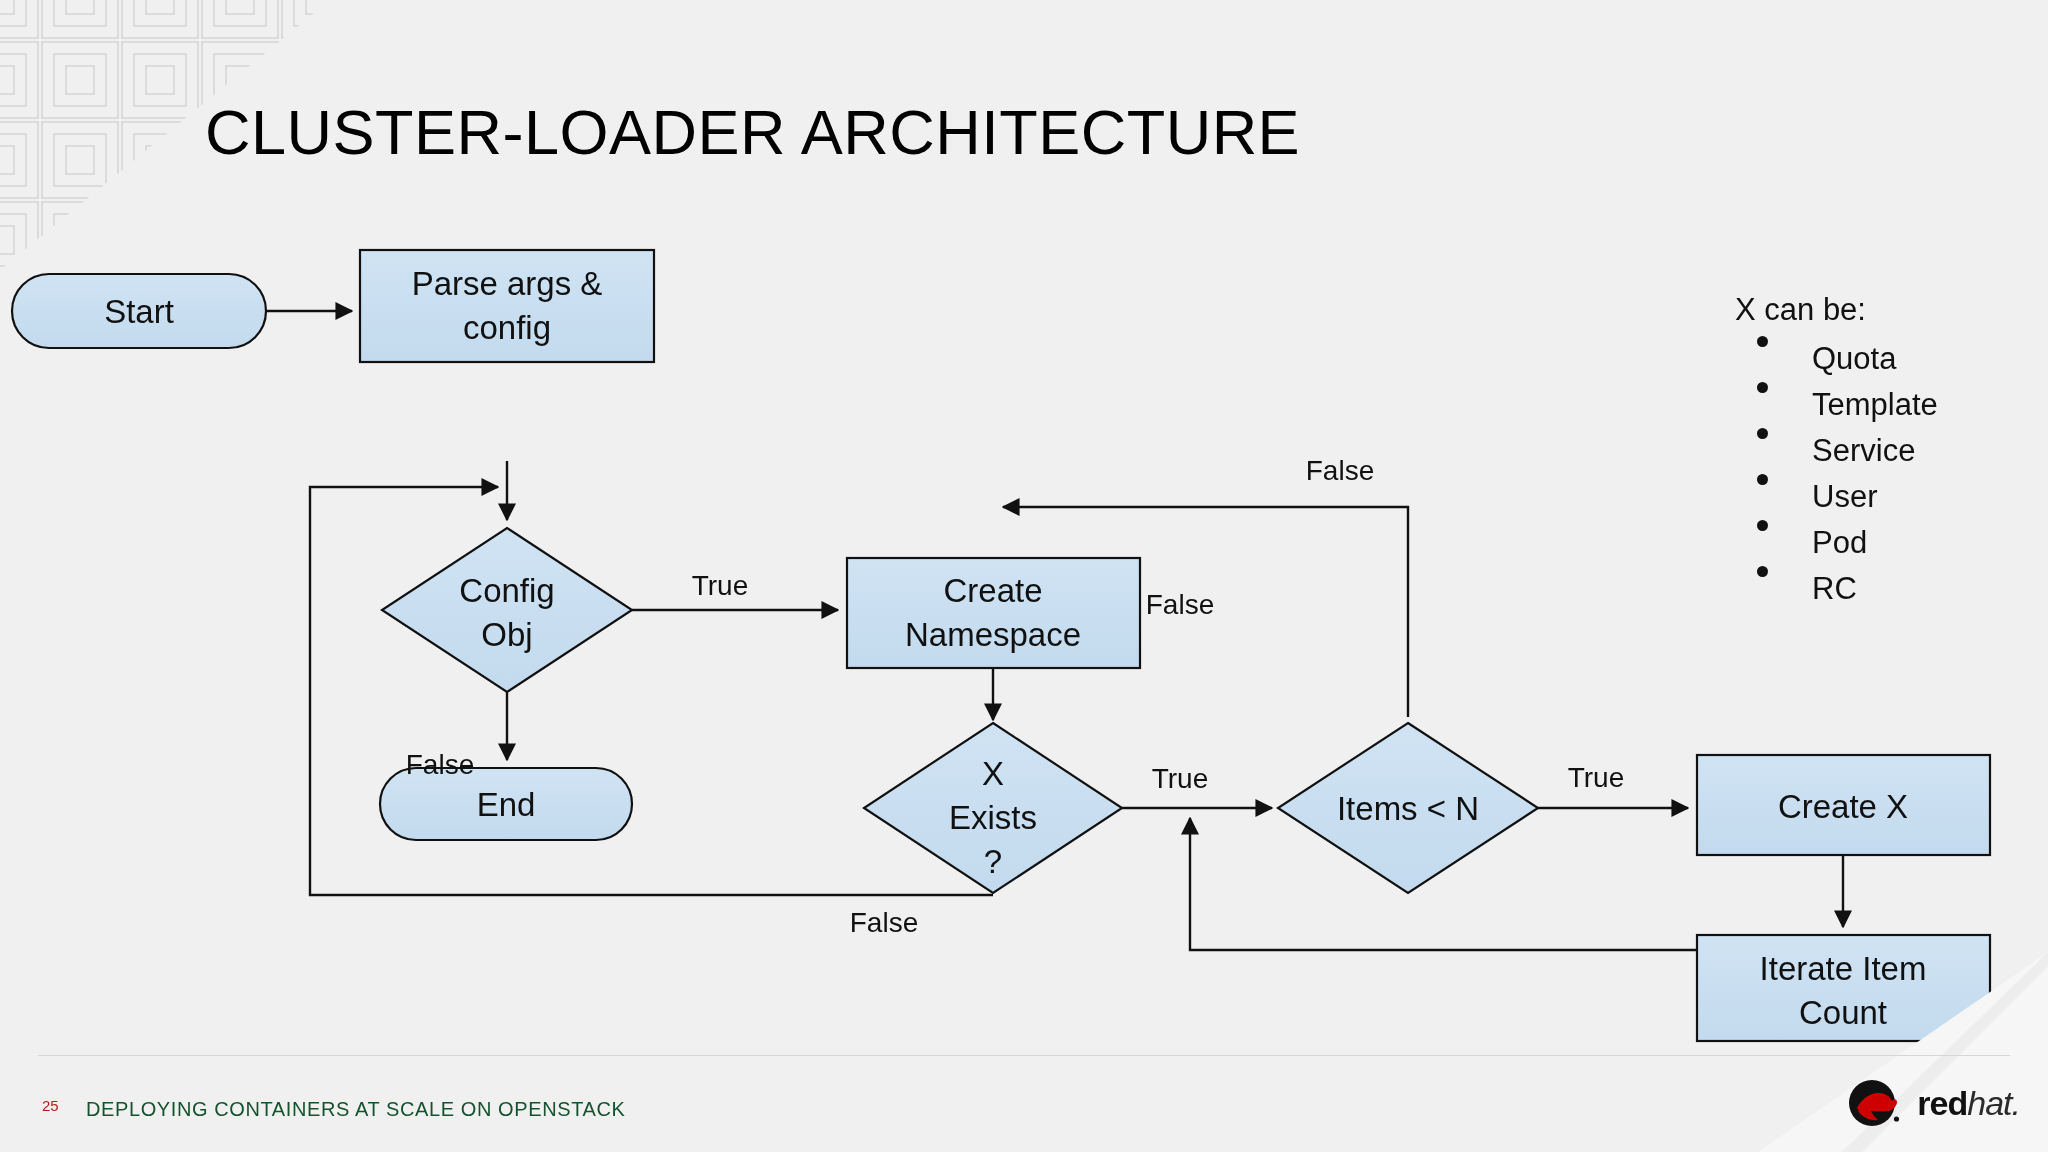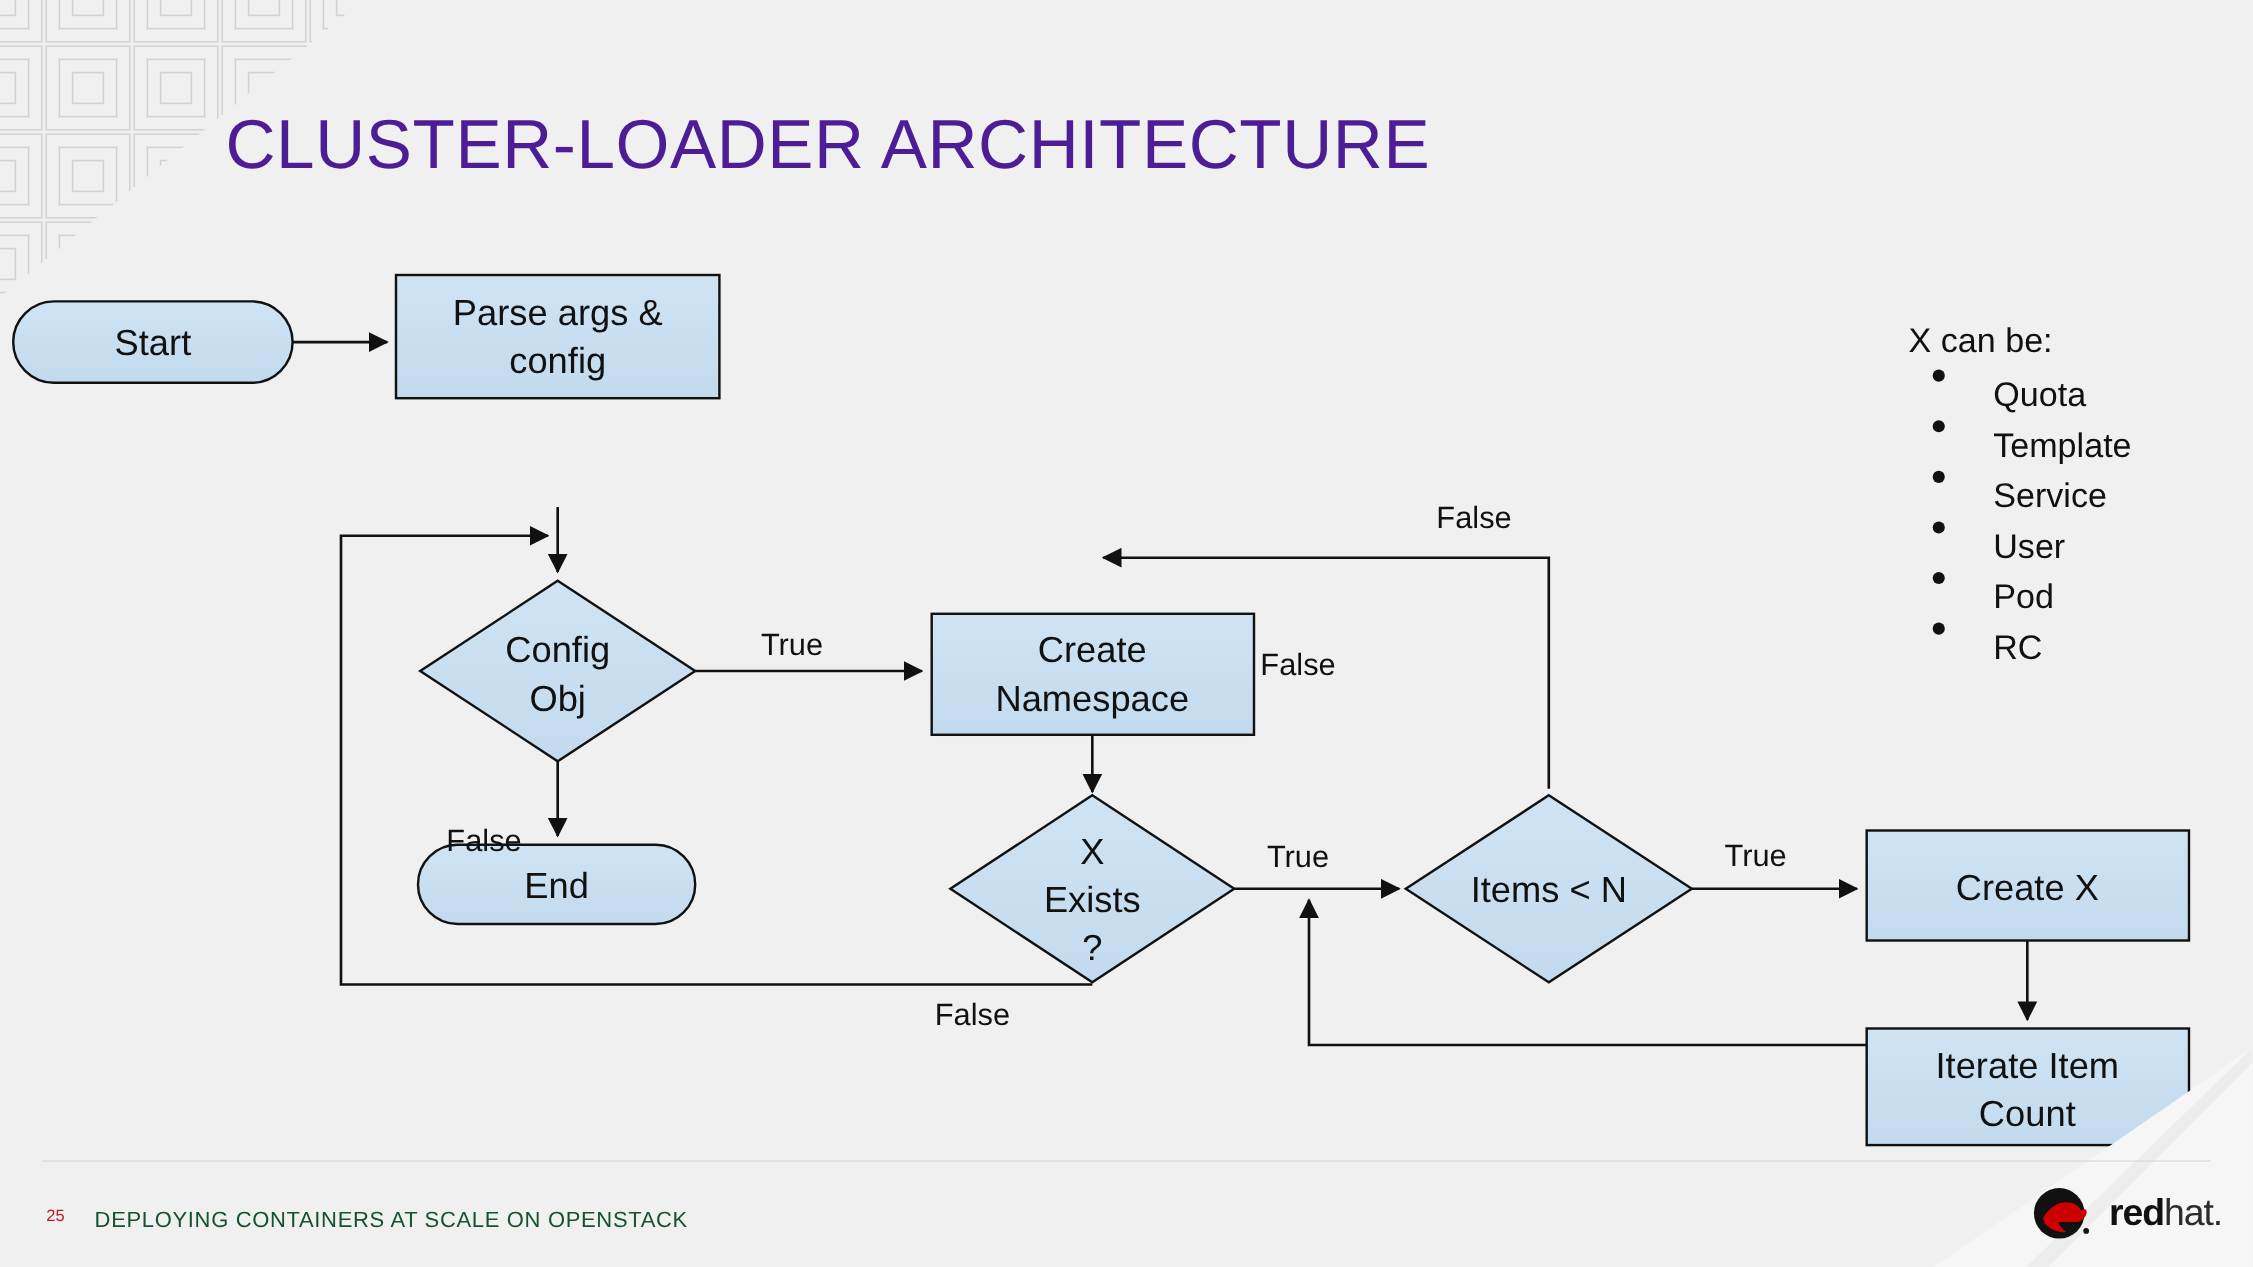--- a/index.html
+++ b/index.html
@@ -10,21 +10,21 @@
     position:relative;
   }
   
   #corner-pattern{
     position:absolute;left:0;top:0;width:330px;height:270px;
     pointer-events:none;
   }
   
   #slide-title{
     position:absolute;left:205px;top:96px;
-    font-size:63px;letter-spacing:.5px;color:#4c1d95;
+    font-size:63px;letter-spacing:.5px;color:#000000;
     font-weight:400;white-space:nowrap;
   }
   
   #flow-svg{position:absolute;left:0;top:190px;width:2048px;height:890px;}
   .flow-node-label{
     font-family:"Liberation Sans","DejaVu Sans",sans-serif;
     font-size:33px;fill:#111;text-anchor:middle;
   }
   .edge-label{
     font-family:"Liberation Sans","DejaVu Sans",sans-serif;
@@ -60,21 +60,21 @@
     position:absolute;left:86px;top:1098px;
     font-size:20px;color:#14532d;letter-spacing:.6px;
   }
   
   #redhat-logo{
     position:absolute;right:28px;top:1078px;
     display:flex;align-items:center;gap:10px;
   }
   #redhat-wordmark{font-size:34px;letter-spacing:-1px;color:#111;}
   #redhat-wordmark .rh-bold{font-weight:bold;}
-  #redhat-wordmark .rh-light{font-weight:400;color:#2b2b2b;}
+  #redhat-wordmark .rh-light{font-weight:400;color:#2b2b2b;font-style:italic;}
   
   #corner-shade{
     position:absolute;right:0;bottom:0;width:430px;height:200px;
     pointer-events:none;
   }
 </style>
 </head>
 <body>
 
 <svg id="corner-pattern" viewBox="0 0 330 270" xmlns="http://www.w3.org/2000/svg">

